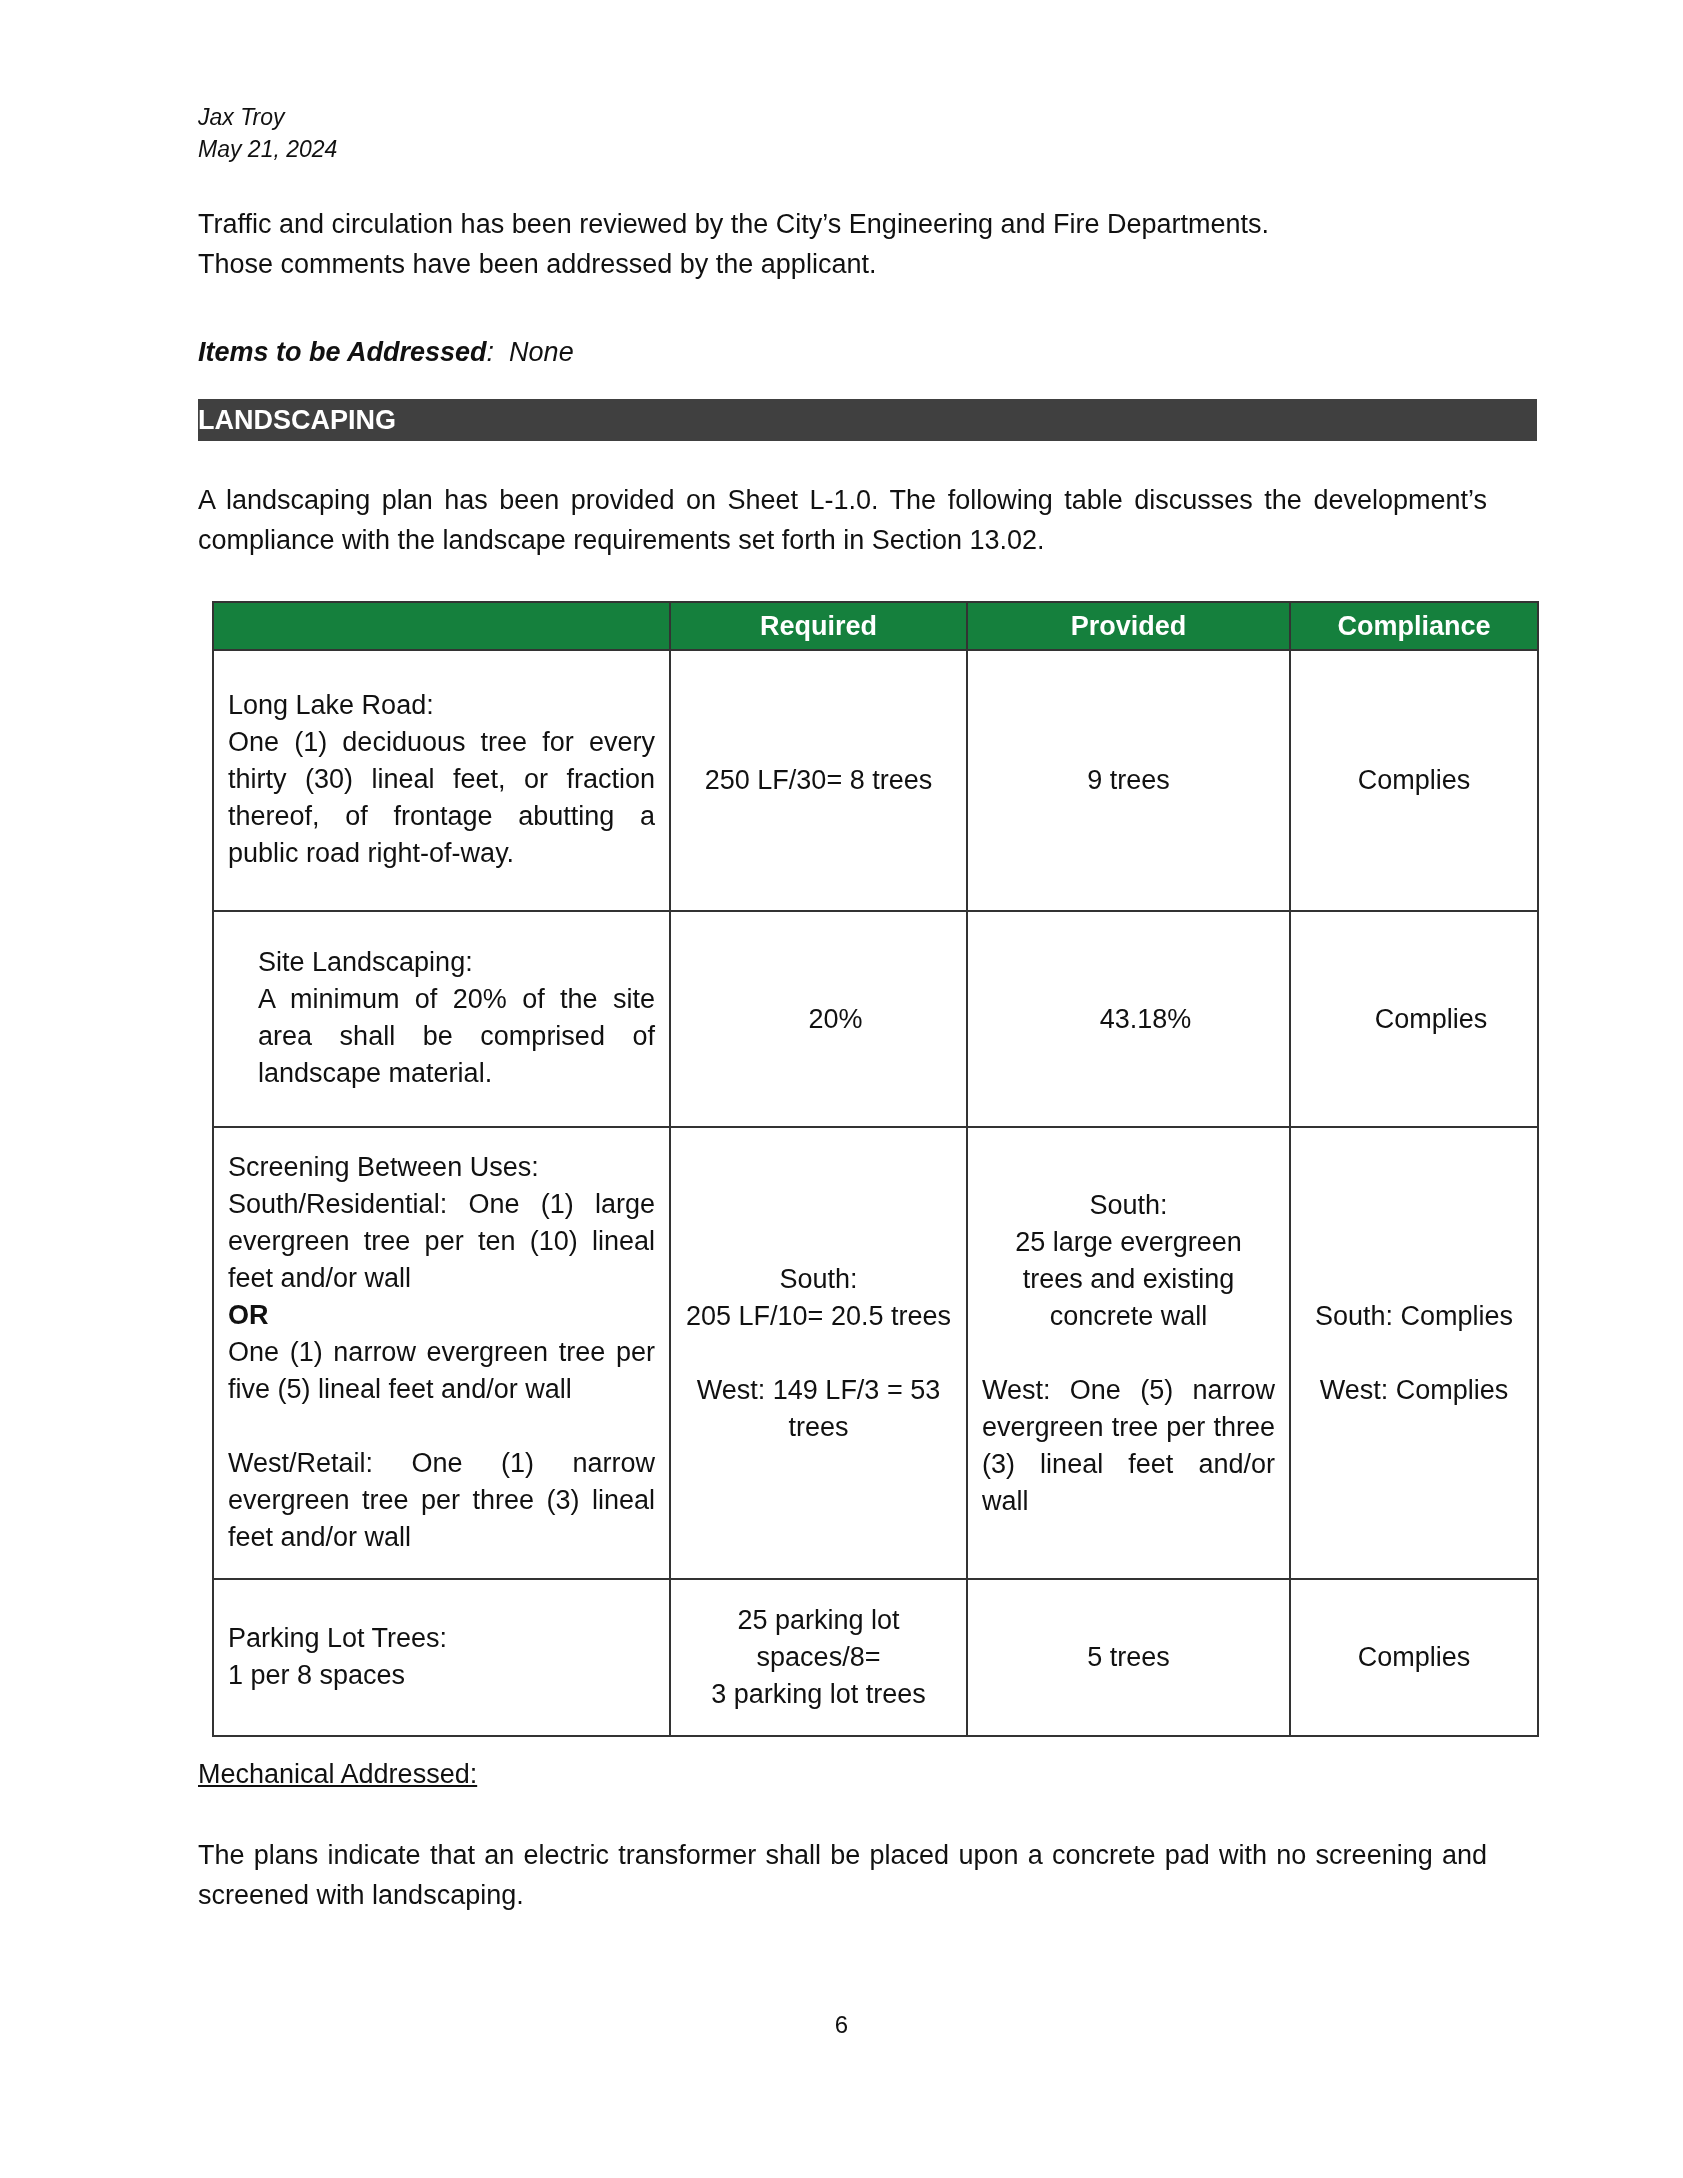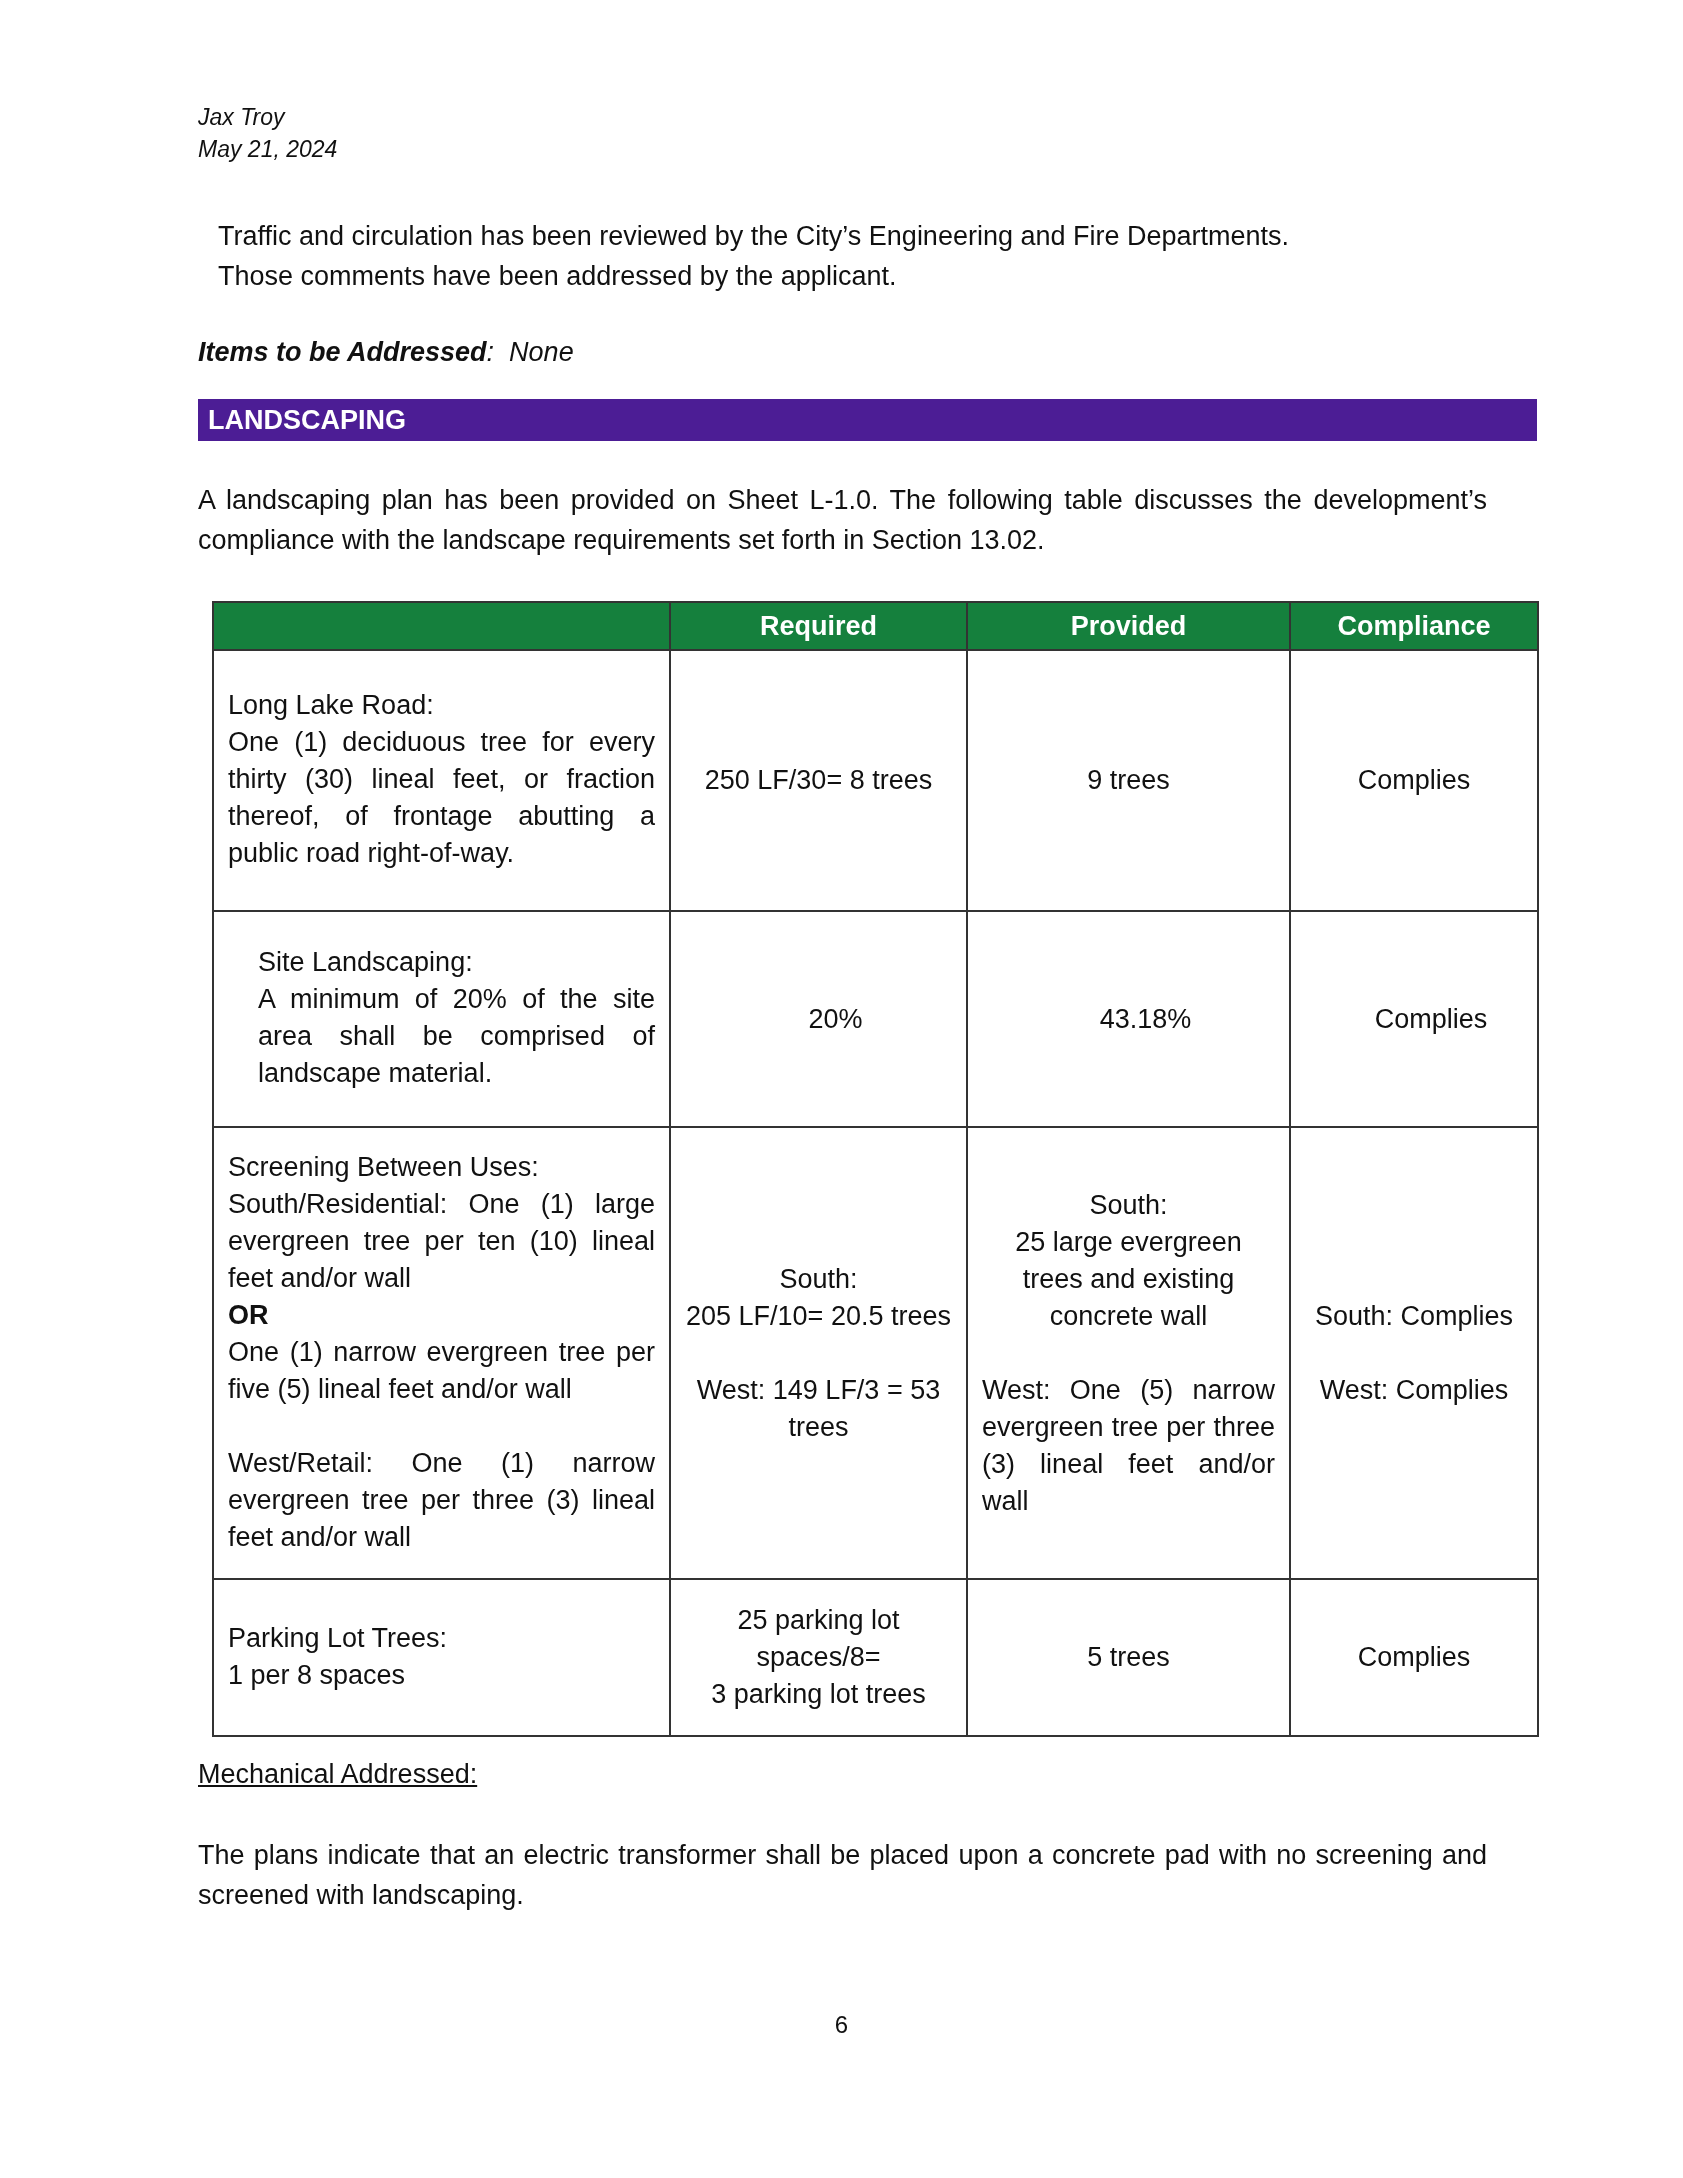--- a/index.html
+++ b/index.html
@@ -5,28 +5,28 @@
     html, body { margin: 0; padding: 0; background: #ffffff; }
     body { width: 1683px; height: 2178px; position: relative; overflow: hidden;
            font-family: "Liberation Sans", "DejaVu Sans", sans-serif; color: #111; }
     .page { position: absolute; left: 0; top: 0; width: 1422px; height: 2178px; }
 
     .hdr { position: absolute; left: 198px; font-style: italic; font-size: 23px; line-height: 32px; }
     .hdr-name { top: 101px; }
     .hdr-date { top: 133px; }
 
     .para { position: absolute; left: 198px; width: 1289px; font-size: 27px; line-height: 40px; }
-    .p-traffic { top: 216px; margin-left: 20px; }
+    .p-traffic { top: 204px; }
     .p-items { top: 332px; }
     .p-items .lbl { font-weight: bold; font-style: italic; }
     .p-items .val { font-style: italic; }
 
     .section-bar { position: absolute; left: 198px; top: 399px; width: 1339px; height: 42px;
-                   background: #4c1d95; color: #ffffff; font-weight: bold; font-size: 27px;
-                   line-height: 42px; box-sizing: border-box; padding-left: 10px; }
+                   background: #404040; color: #ffffff; font-weight: bold; font-size: 27px;
+                   line-height: 42px; box-sizing: border-box; padding-left: 0; }
 
     .p-intro { top: 480px; text-align: justify; text-align-last: left; }
 
     table.req { position: absolute; left: 212px; top: 601px; border-collapse: collapse;
                 table-layout: fixed; width: 1325px; font-size: 27px; line-height: 37px; }
     table.req td, table.req th { border: 2px solid #333; vertical-align: middle; }
     table.req th { background: #15803d; color: #ffffff; font-weight: bold; height: 46px;
                    text-align: center; padding: 0; }
     col.c1 { width: 457px; } col.c2 { width: 297px; } col.c3 { width: 323px; } col.c4 { width: 248px; }
     td.desc { vertical-align: top; padding: 2px 14px 4px 14px; text-align: justify; text-align-last: left; }

